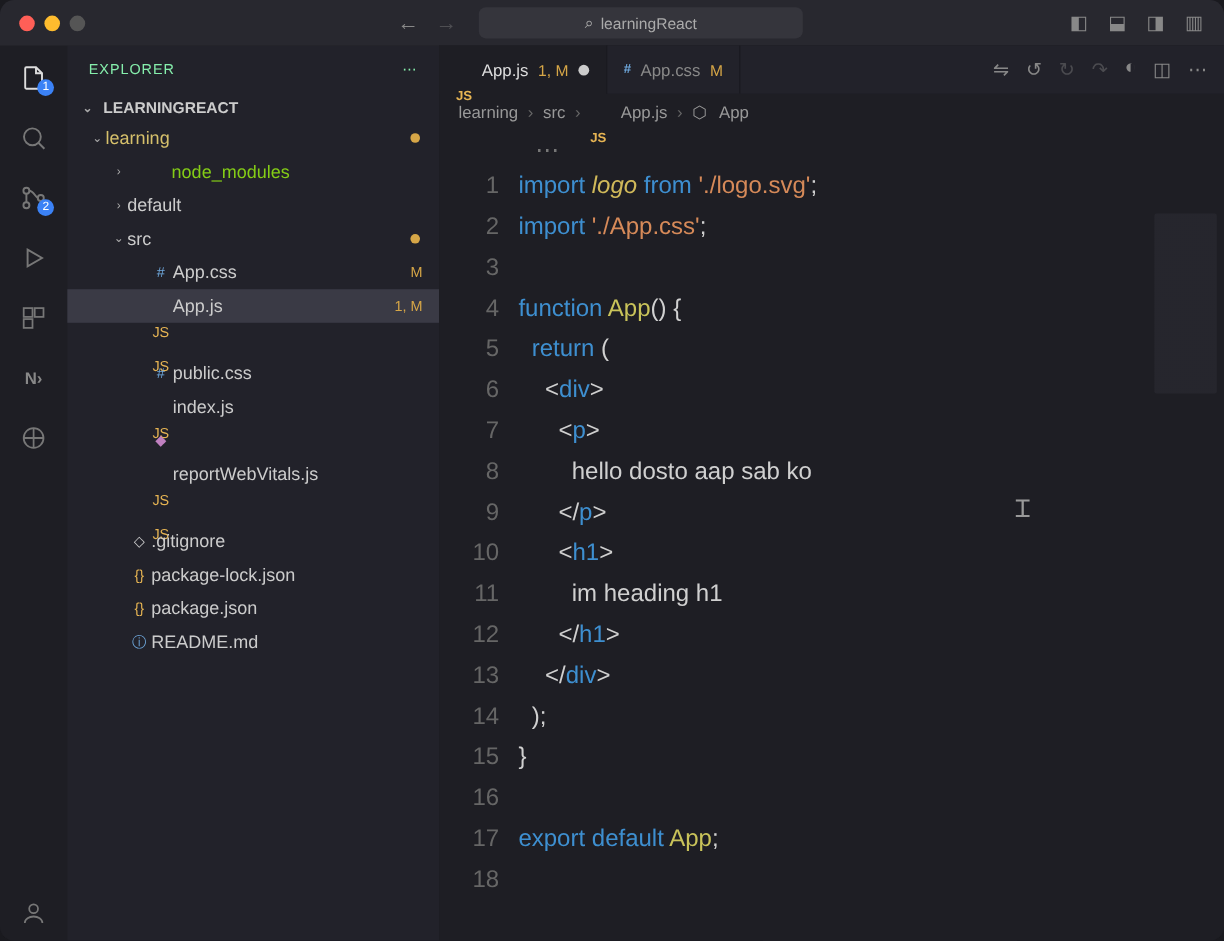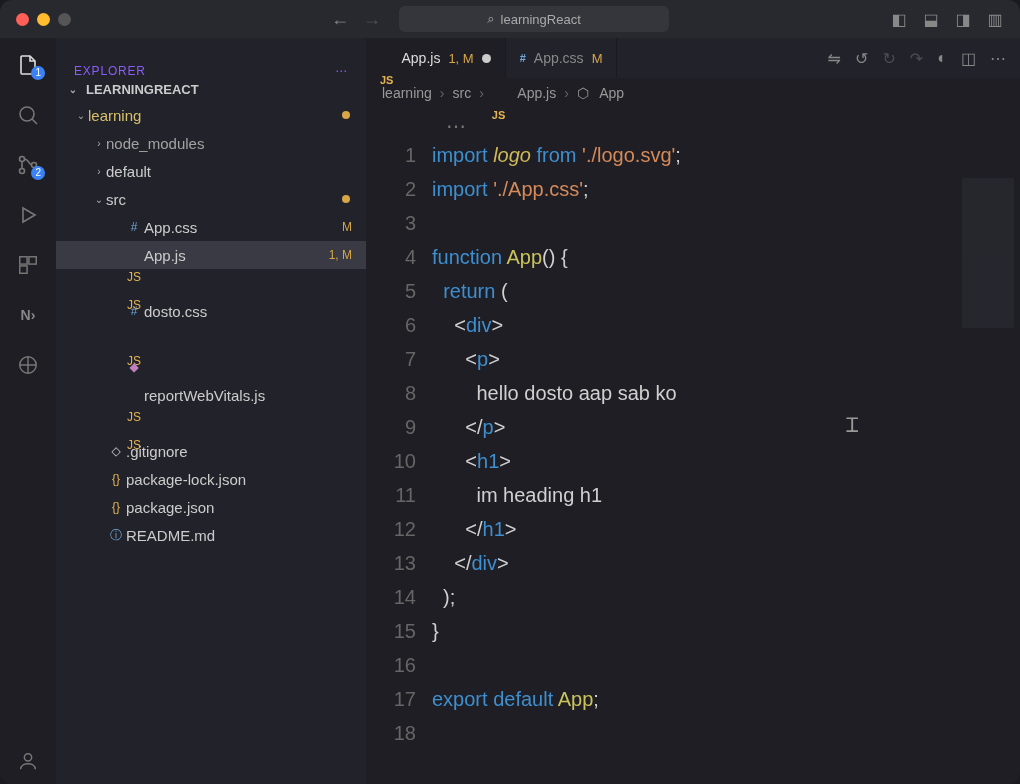--- a/index.html
+++ b/index.html
@@ -20,32 +20,32 @@
 .body { flex:1; display:flex; }
 
 
 .activity { width:56px; background:#1e1e24; display:flex; flex-direction:column; align-items:center; padding-top:14px; gap:24px; color:#777; }
 .activity .act{width:26px;height:26px;display:flex;align-items:center;justify-content:center;position:relative;cursor:pointer;}
 .activity .act.active{color:#ddd;}
 .badge{position:absolute;bottom:-2px;right:-4px;background:#3b82f6;color:#fff;font-size:10px;border-radius:8px;padding:0 4px;line-height:14px;}
 
 
 .sidebar { width:310px; background:#22222a; display:flex; flex-direction:column; }
-.sb-head{height:40px;display:flex;align-items:flex-end;justify-content:space-between;padding:0 18px;font-size:12px;letter-spacing:0.8px;color:#8b5cf6;}
+.sb-head{height:40px;display:flex;align-items:center;justify-content:space-between;padding:0 18px;font-size:12px;letter-spacing:0.8px;color:#86efac;}
 .sb-root{display:flex;align-items:center;gap:6px;padding:4px 10px;font-size:13px;font-weight:600;color:#ccc;}
 .tree{flex:1;overflow:auto;font-size:15px;}
 .row{display:flex;align-items:center;height:28px;cursor:pointer;}
 .row.sel{background:#3a3a45;}
 .chev{width:14px;display:inline-flex;justify-content:center;color:#aaa;font-size:10px;}
 .ficon{width:20px;display:inline-flex;justify-content:center;font-size:12px;}
 .fname{flex:1;white-space:nowrap;overflow:hidden;text-overflow:ellipsis;}
 .status{margin-right:14px;font-size:12px;color:#d6a647;}
 .moddot{width:8px;height:8px;border-radius:50%;background:#d6a647;margin-right:16px;}
 .js{color:#e6b453;margin-top:44px;} .css{color:#6fa8dc;} .json{color:#e6b453;} .md{color:#6fa8dc;} .svg{color:#c080c0;}
-.dim{color:#a3a3a3;}
+.dim{color:#84cc16;margin-left:37px;}
 .fold-y{color:#d6c06b;}
 
 
 .editor{flex:1;display:flex;flex-direction:column;background:#1e1e24;position:relative;}
 .tabs{height:40px;display:flex;align-items:center;background:#22222a;}
 .tab{height:100%;display:flex;align-items:center;gap:8px;padding:0 14px;font-size:14px;color:#888;border-right:1px solid #1a1a20;cursor:pointer;}
 .tab.active{background:#1e1e24;color:#ddd;}
 .tabs-right{margin-left:auto;display:flex;gap:14px;padding-right:14px;color:#888;}
 .crumbs{height:30px;display:flex;align-items:center;gap:8px;padding-left:16px;font-size:14px;color:#999;}
 .crumbs .sep{color:#666;}
@@ -173,25 +173,26 @@
             <span class="fname ">App.js</span>
             <span class="status">1, M</span>
           </div>
           <div class="row" style="padding-left: 54px;">
             <span class="chev"></span>
             <span class="ficon js">JS</span>
           </div>
           <div class="row" style="padding-left: 54px;">
             <span class="chev"></span>
             <span class="ficon css">#</span>
-            <span class="fname ">dosto.css</span>
-          </div>
-          <div class="row" style="padding-left: 54px;">
-            <span class="chev"></span>
-            <span class="ficon js">JS</span>
+            <span class="fname ">public.css</span>
+          </div>
+          <div class="row" style="padding-left: 54px;">
+            <span class="chev"></span>
+            <span class="ficon js">JS</span>
+            <span class="fname ">index.js</span>
           </div>
           <div class="row" style="padding-left: 54px;">
             <span class="chev"></span>
             <span class="ficon svg">◆</span>
           </div>
           <div class="row" style="padding-left: 54px;">
             <span class="chev"></span>
             <span class="ficon js">JS</span>
             <span class="fname ">reportWebVitals.js</span>
           </div>

